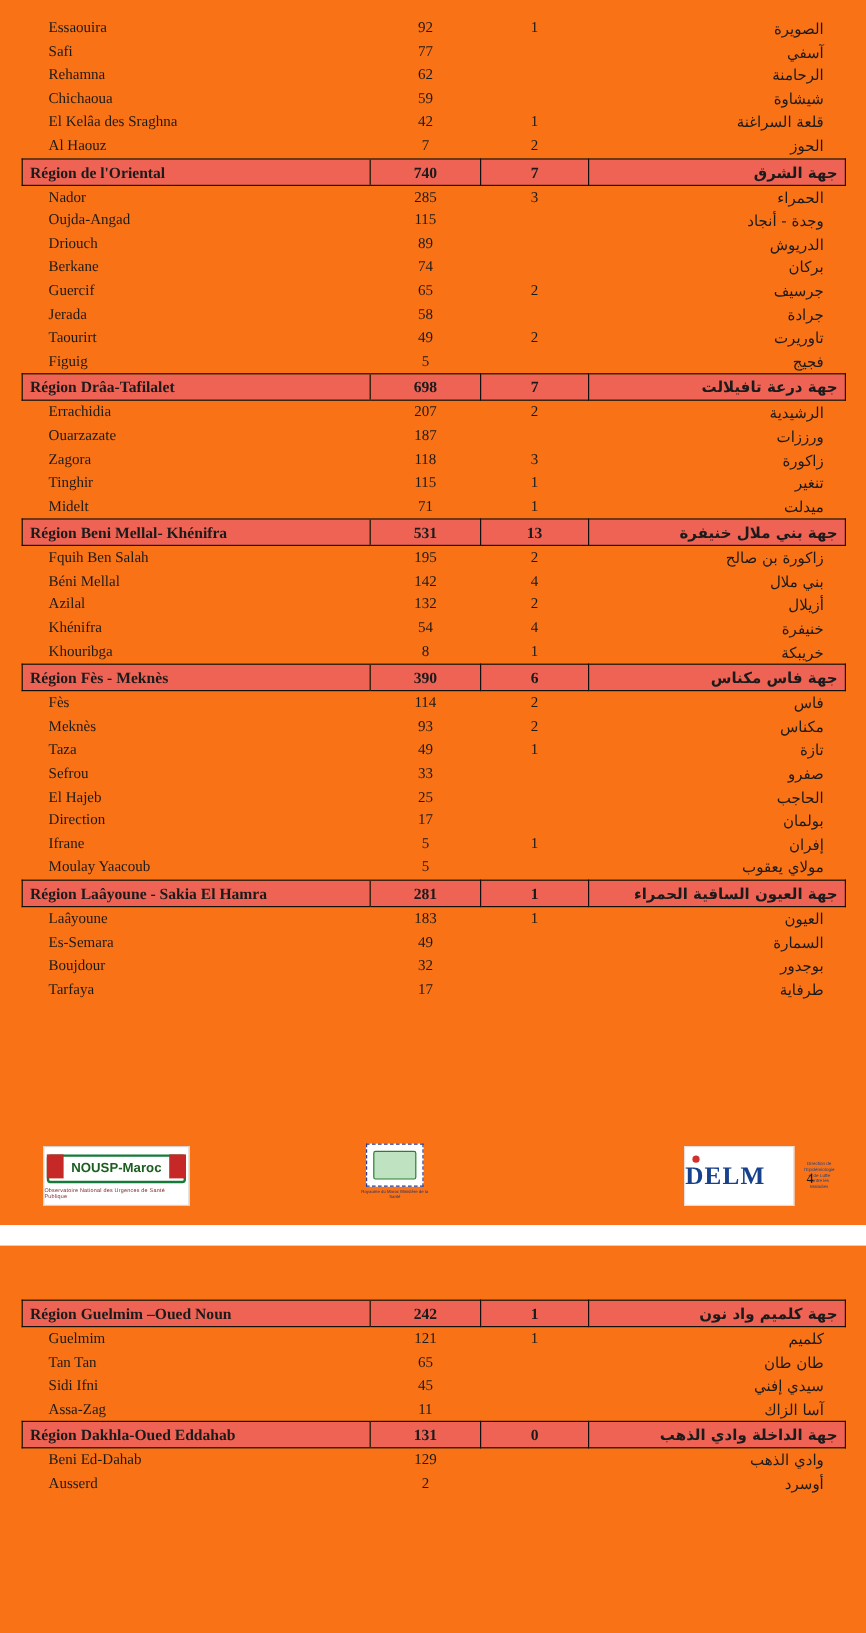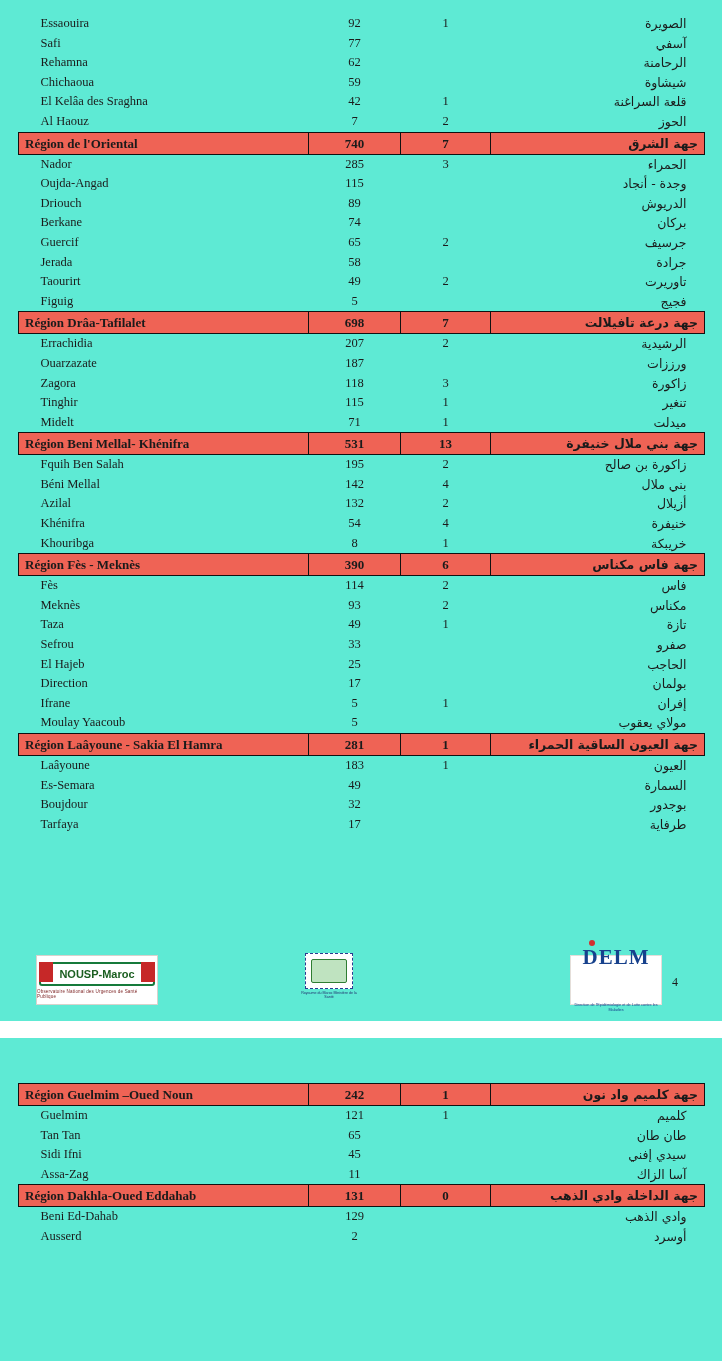--- a/index.html
+++ b/index.html
@@ -11,21 +11,21 @@
     width: 722px;
     height: 1361px;
     font-family: "Liberation Serif", serif;
     position: relative;
     overflow: hidden;
   }
   .page {
     position: absolute;
     left: 0;
     width: 722px;
-    background: #5eead4;
+    background: #f97316;
     box-sizing: border-box;
   }
   #page-1 {
     top: 0;
     height: 1021px;
     padding: 14px 18px 0 18px;
   }
   #page-gap {
     position: absolute;
     top: 1021px;
@@ -170,23 +170,23 @@
     text-align: center;
     line-height: 1.25;
   }
   .logo-delm {
     left: 570px;
     top: 2px;
     width: 92px;
     height: 50px;
     background: #ffffff;
     display: flex;
-    flex-direction: column;
+    flex-direction: row;
     align-items: center;
-    justify-content: center;
+    justify-content: flex-start;
     border: 1px solid #e4ded9;
     gap: 16px;
   }
   .delm-word {
     font-family: "Liberation Serif", serif;
     font-weight: bold;
     font-size: 21px;
     color: #17418c;
     letter-spacing: 1px;
     line-height: 1;

